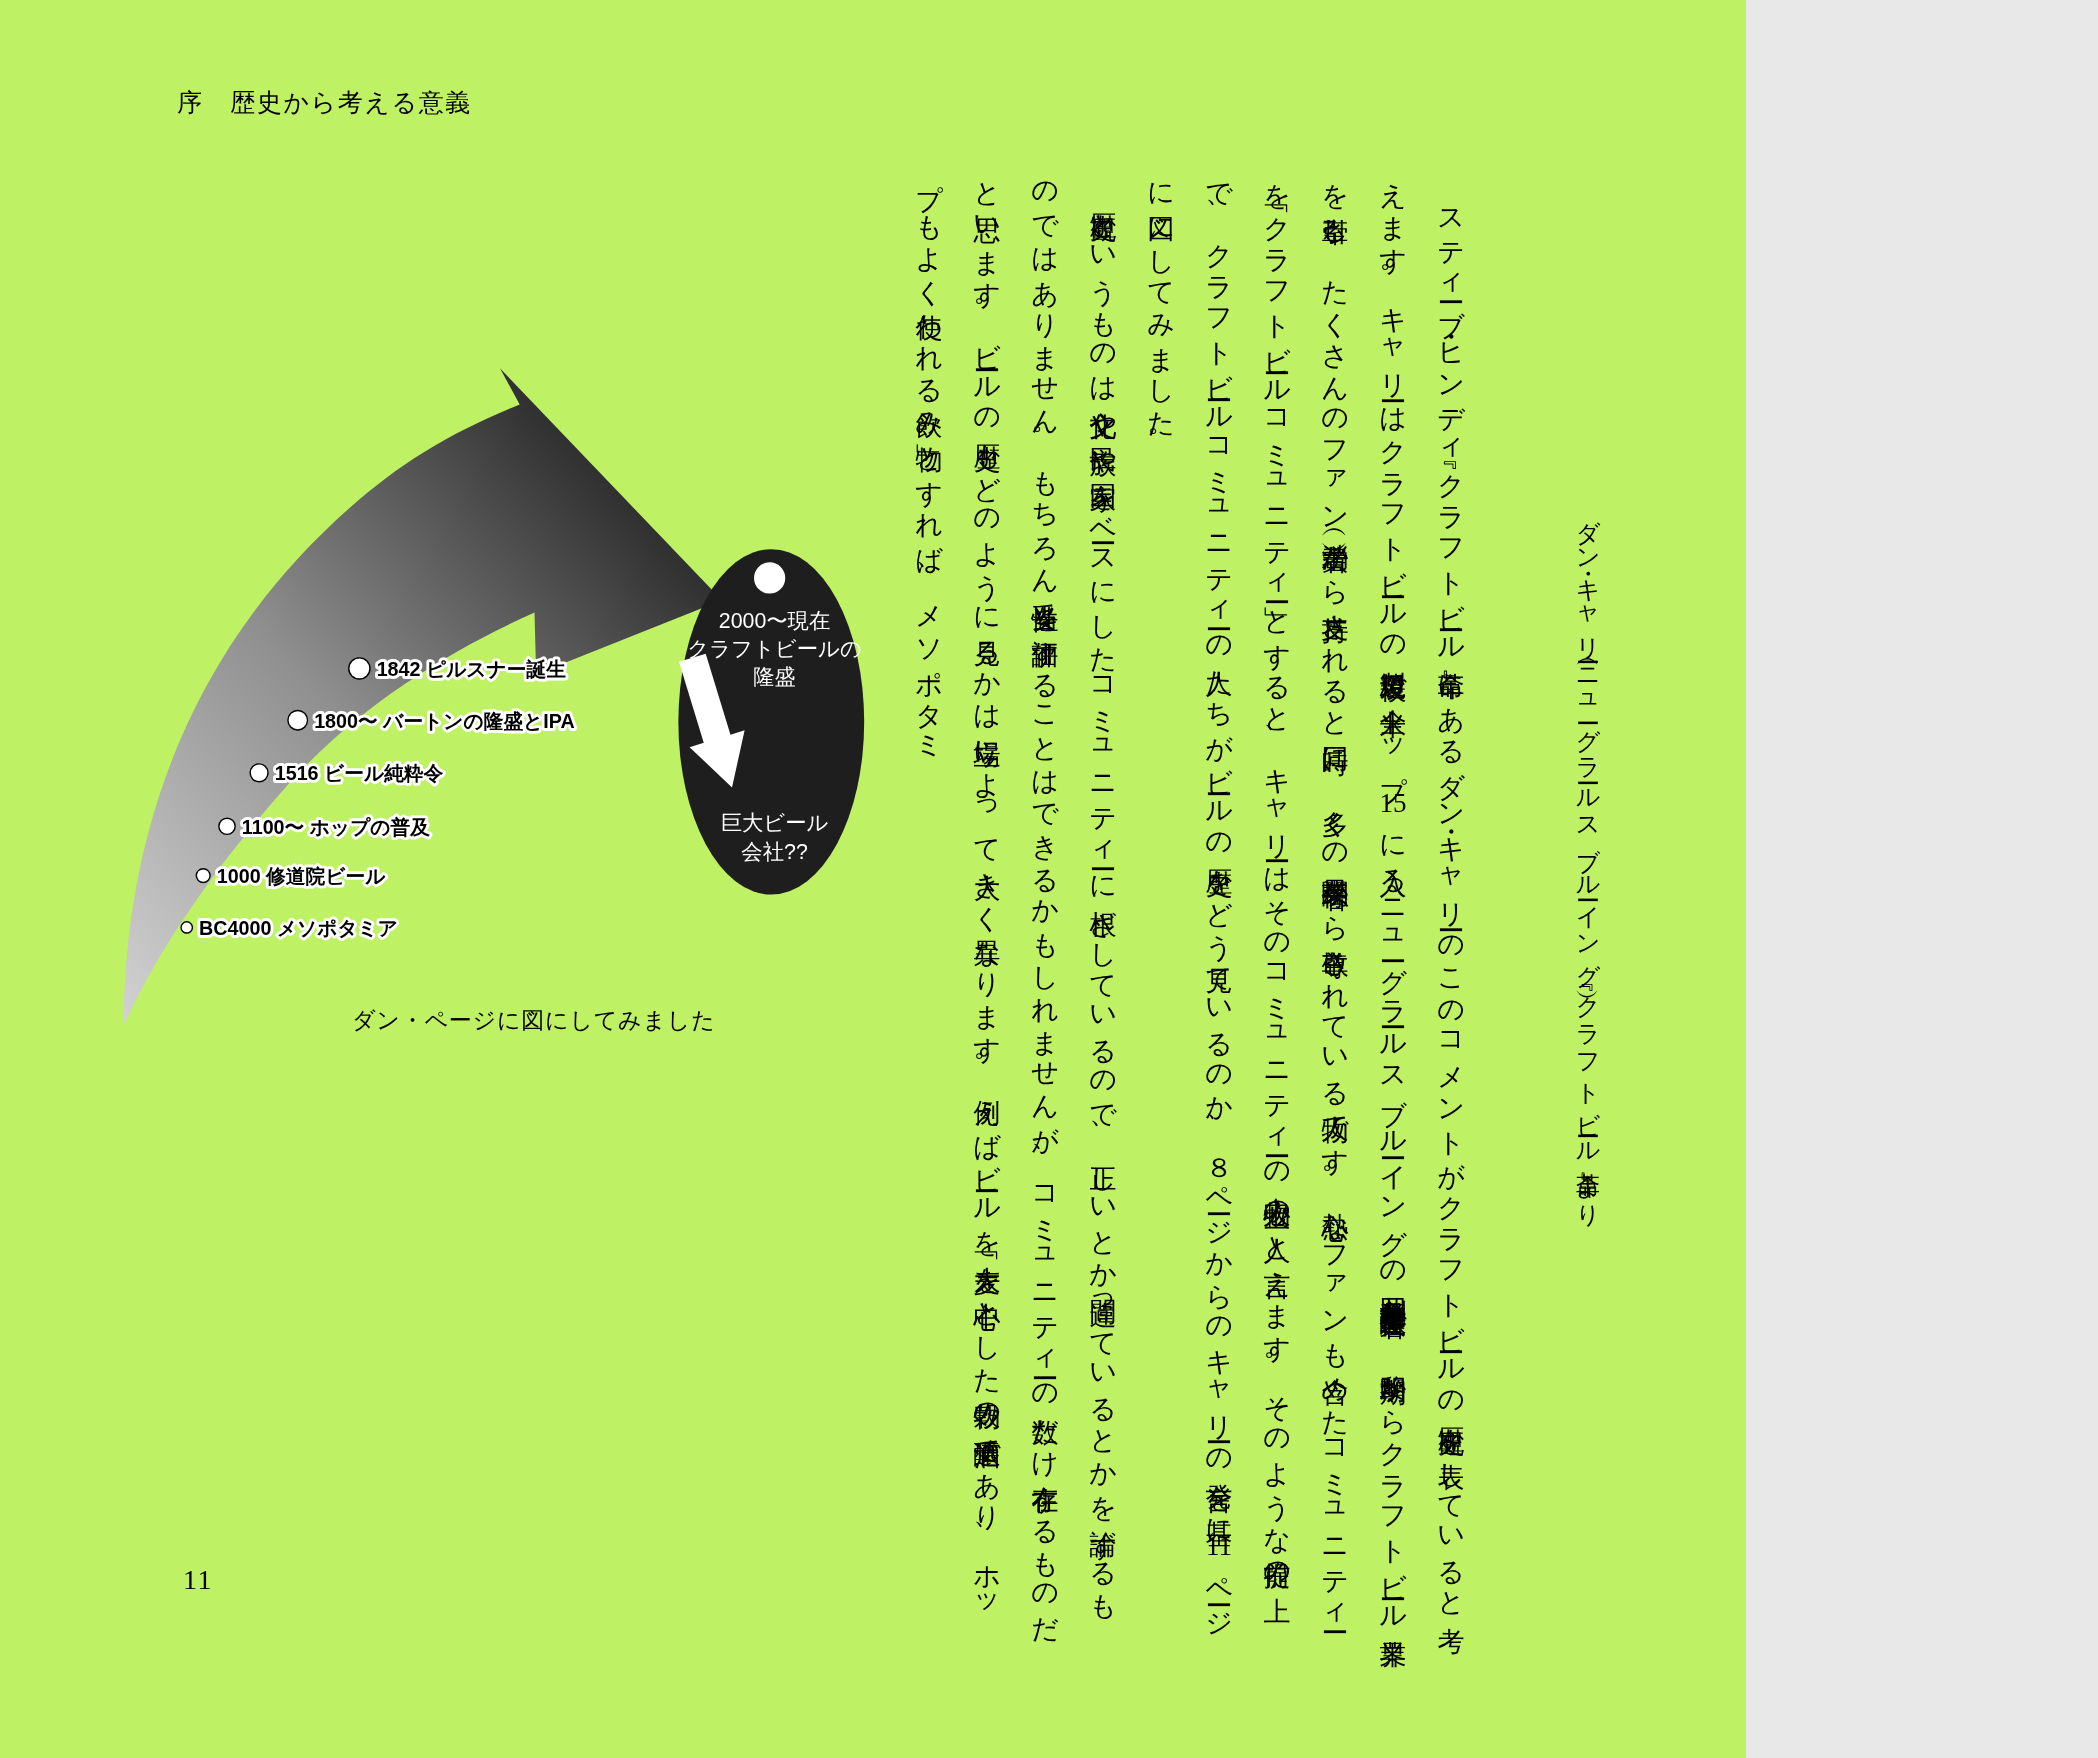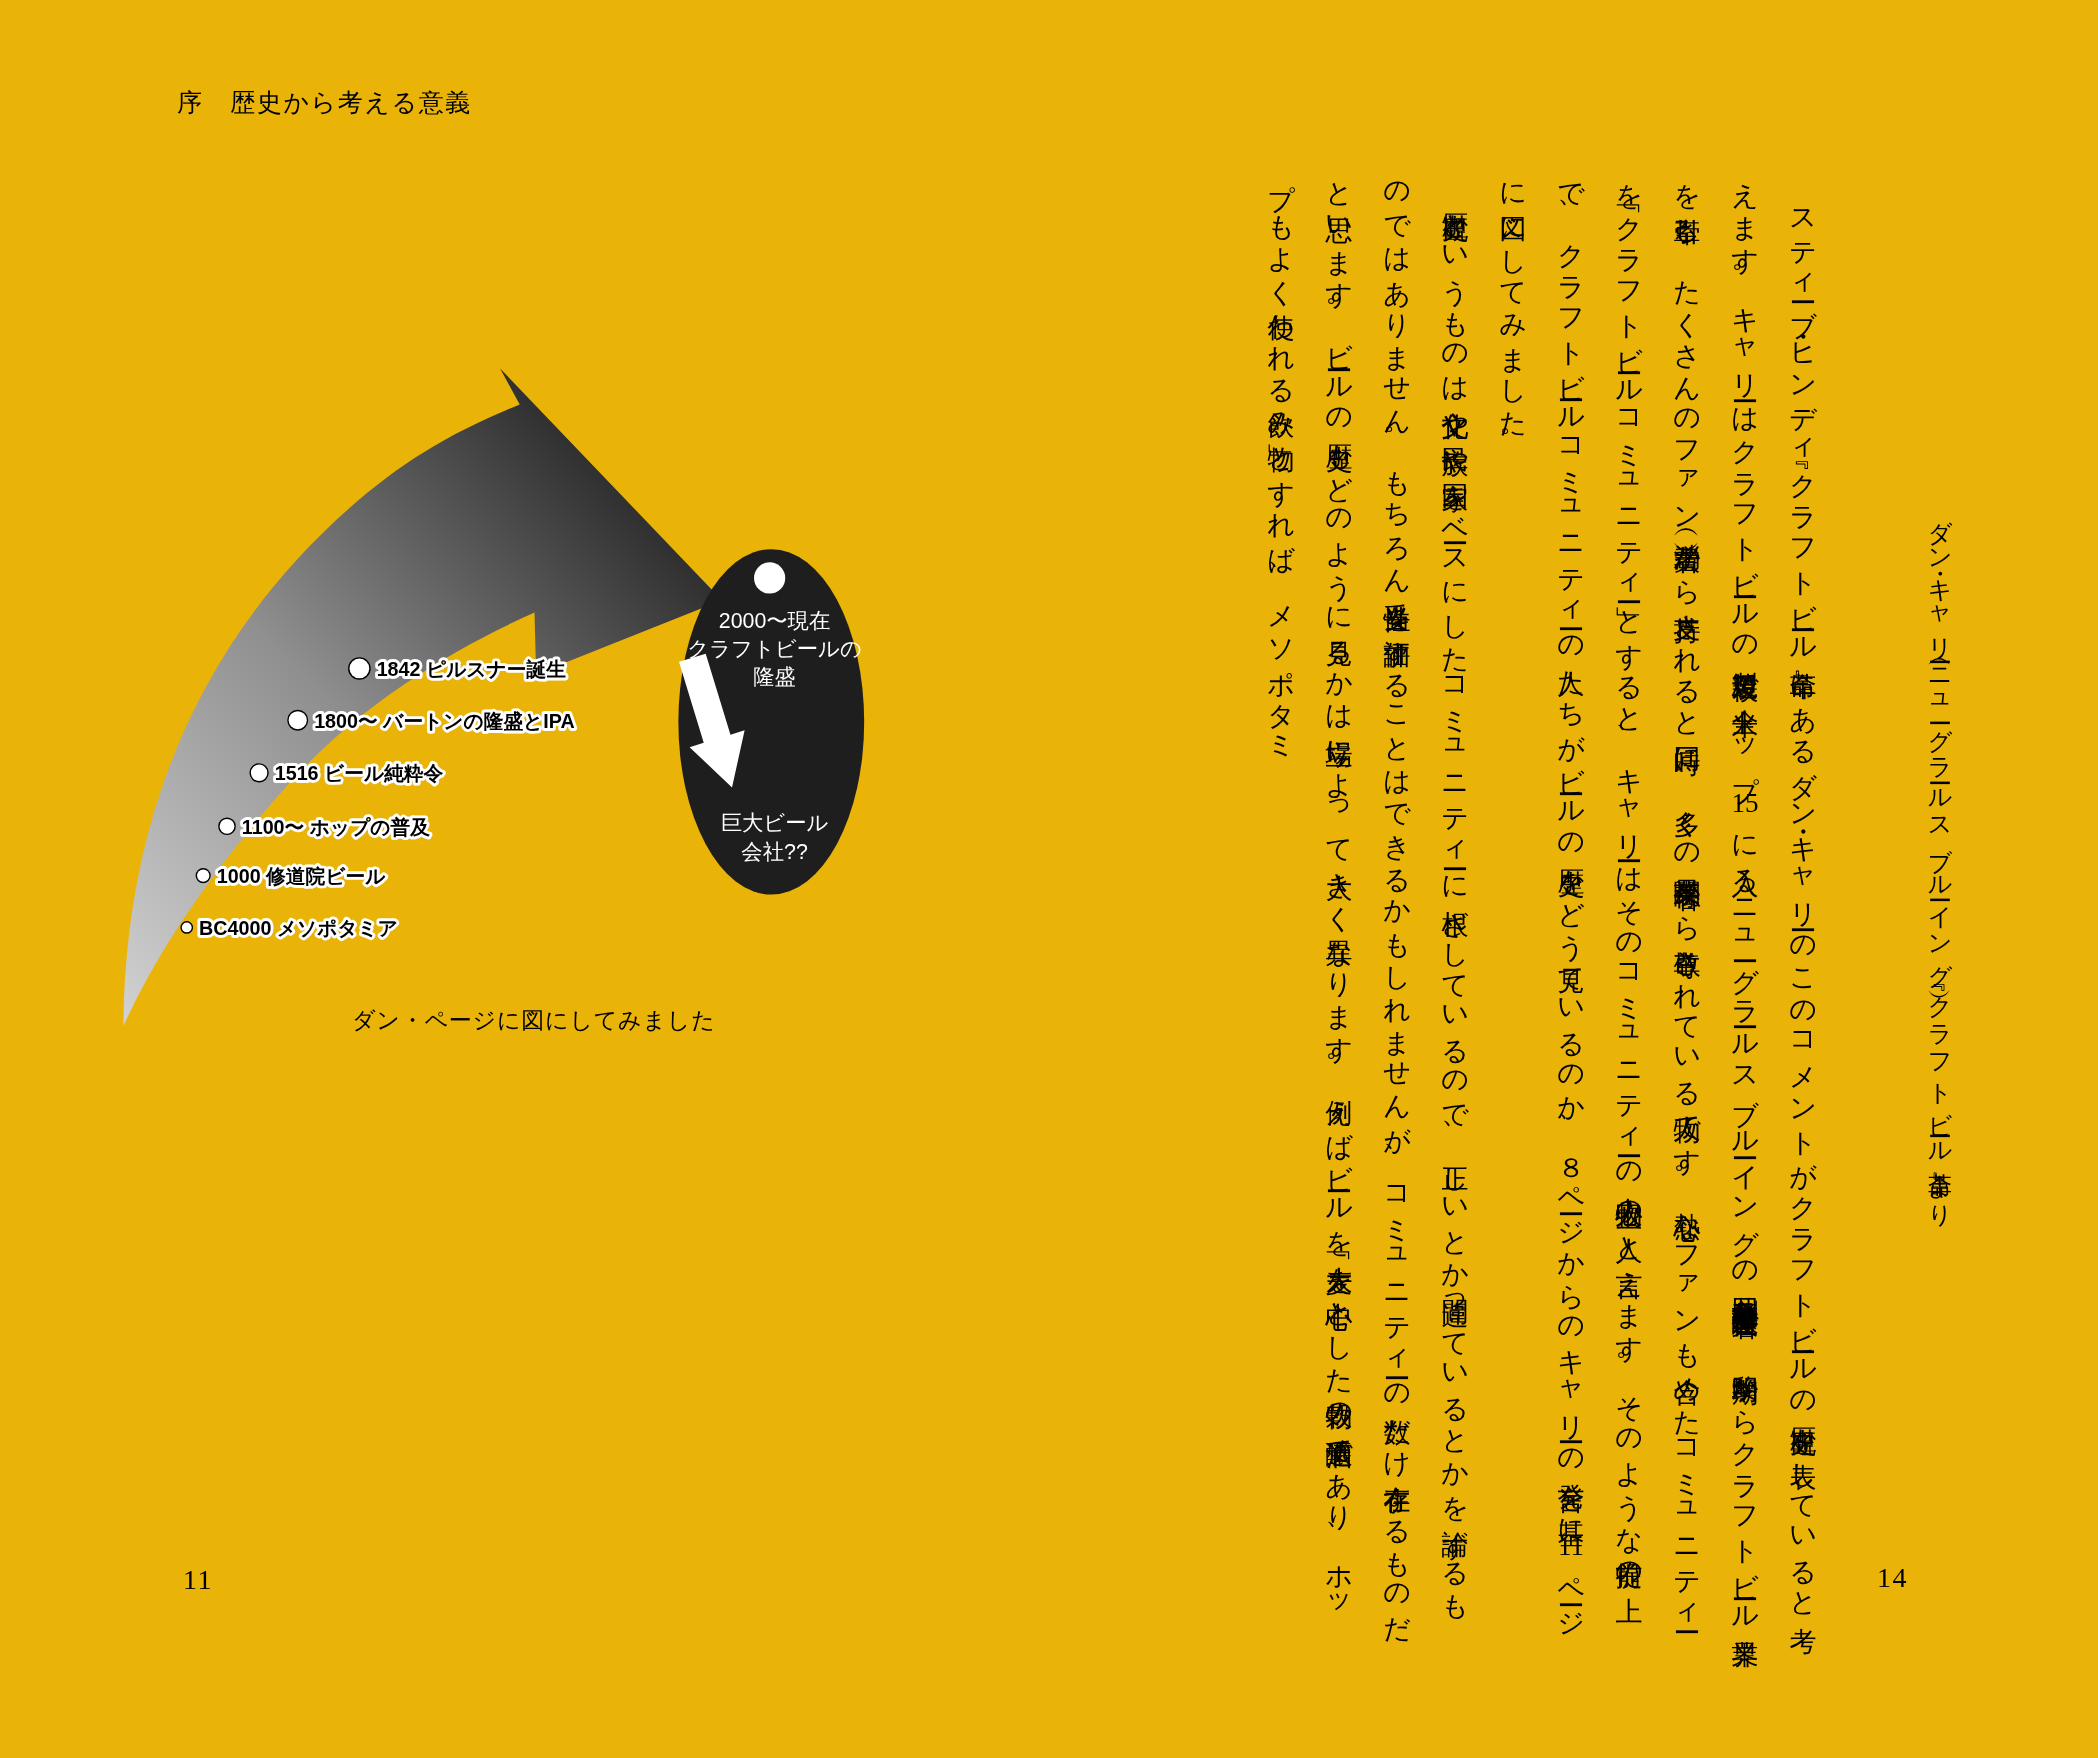--- a/index.html
+++ b/index.html
@@ -1,19 +1,19 @@
 <!DOCTYPE html>
 <html lang="ja" style="font-size:13px"><head>
 <meta charset="utf-8">
 <style>
   html,body{margin:0;padding:0;background:#e8e8e8;}
   .canvas{
     position:relative;
-    width:2098px;height:1758px;
-    background:#eab308;
+    width:1746px;height:1758px;
+    background:#bef264;
     overflow:hidden;
     font-family:"Liberation Serif","DejaVu Serif",serif;
     color:#000;
   }
   
   .running-head{
     position:absolute;left:177px;top:86px;
     font-family:"Liberation Sans","DejaVu Sans",sans-serif;
     font-size:25px;letter-spacing:1.6px;white-space:pre;
   }

